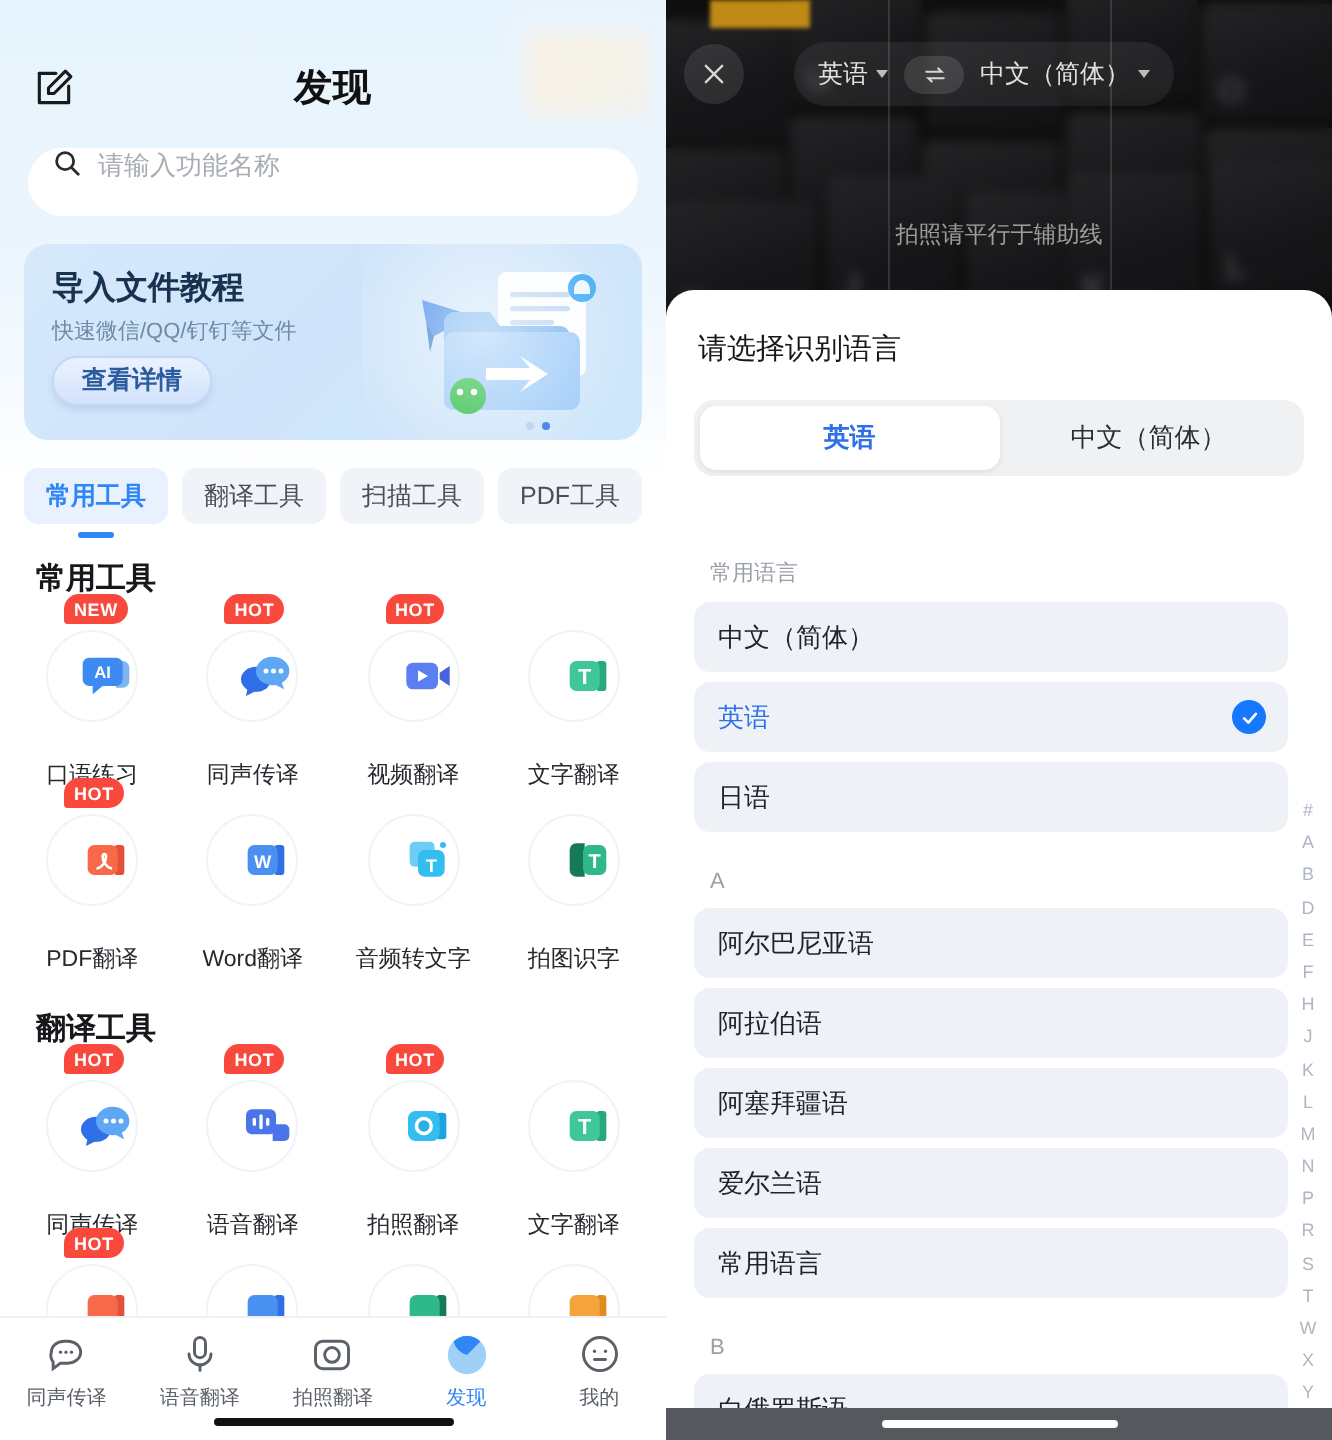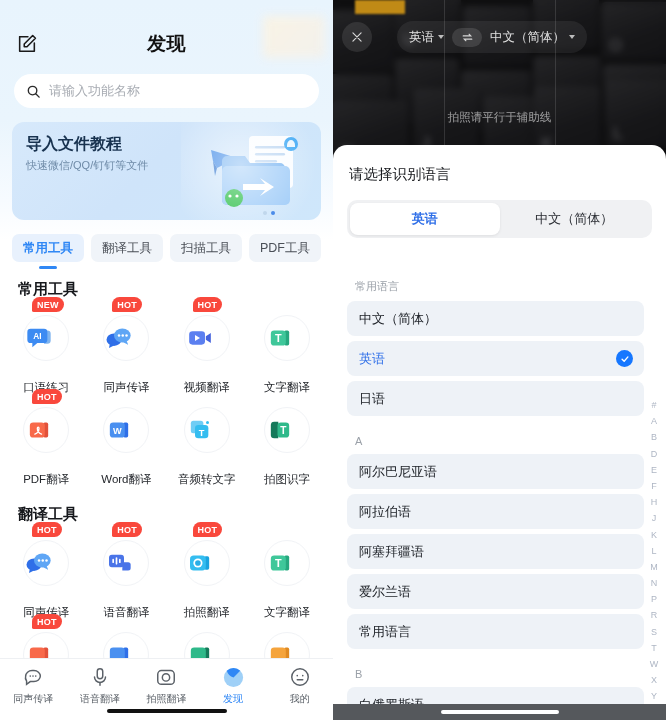--- a/index.html
+++ b/index.html
@@ -25,21 +25,21 @@
     position:relative; height:48px; display:flex; align-items:center; padding:0 16px;
   }
   .edit-icon { width:22px; height:22px; color:#1a1a1a; flex:0 0 auto; }
   .edit-icon svg { display:block; }
   .l-title {
     position:absolute; left:0; right:0; text-align:center;
     font-size:19px; font-weight:bold; color:#111; letter-spacing:.5px;
   }
   .searchbar {
     margin:6px 14px 0; height:34px; background:#fff; border-radius:17px;
-    display:flex; align-items:center; padding:0 12px; gap:8px;
+    display:flex; padding:0 12px; gap:8px;
   }
   .search-ic { width:15px; height:15px; color:#2b2b2b; flex:0 0 auto; }
   .search-ph { font-size:13px; color:#a8acb3; }
 
   .banner {
     position:relative; margin:14px 12px 0; height:98px; border-radius:12px; overflow:hidden;
     background:linear-gradient(135deg,#d7e9fb 0%,#cfe4fa 45%,#cfe7fb 100%);
   }
   .banner::after{
     content:""; position:absolute; right:-10px; top:-24px; width:150px; height:150px;
@@ -68,21 +68,21 @@
     content:""; position:absolute; left:50%; transform:translateX(-50%); bottom:-7px;
     width:18px; height:3px; border-radius:2px; background:#2f87f5;
   }
 
   .sec-title { font-size:15px; font-weight:bold; color:#16181c; padding:18px 0 4px 18px; }
   .grid { display:grid; grid-template-columns:repeat(4,1fr); padding:0 6px; }
   .cell { position:relative; padding-top:12px; display:flex; flex-direction:column; align-items:center; }
   .ic-wrap {
     position:relative; width:46px; height:46px; border-radius:50%;
     background:#fff; border:1px solid #f1f3f6;
-    display:flex; align-items:center; justify-content:flex-start;
+    display:flex; align-items:center; justify-content:flex-end;
   }
   .ic-wrap svg { display:block; }
   .badge {
     position:absolute; left:26px; top:-6px; height:15px; padding:0 5px; border-radius:8px 8px 8px 2px;
     background:#f9483c; color:#fff; font-size:9px; font-weight:bold;
     display:flex; align-items:center; letter-spacing:.3px; z-index:3;
   }
   .cell-label { margin-top:19px; font-size:11.5px; color:#25282d; white-space:nowrap; }
 
   .tabbar {
@@ -206,20 +206,21 @@
           <circle cx="10.5" cy="10.5" r="6.8"></circle>
             <path d="M15.6 15.6L21 21"></path>
         </svg>
       </span>
       <span class="search-ph">请输入功能名称</span>
     </div>
 
     <div class="banner">
       <div class="b-title">导入文件教程</div>
       <div class="b-sub">快速微信/QQ/钉钉等文件</div>
+      <div class="b-btn">查看详情</div>
       <div class="b-art">
         <svg viewBox="0 0 128 86" width="128" height="86">
           <g opacity=".95">
             <path d="M28 22 L54 30 L34 40 L30 33 Z" fill="#3f8ae8"></path>
             <path d="M30 33 L34 40 L32 48 Z" fill="#2f73cd"></path>
           </g>
           <g>
             <rect x="66" y="8" width="44" height="52" rx="4" fill="#fff" opacity=".92"></rect>
             <rect x="72" y="18" width="30" height="2.6" rx="1.3" fill="#bcd6f2"></rect>
             <rect x="72" y="25" width="30" height="2.6" rx="1.3" fill="#bcd6f2"></rect>

